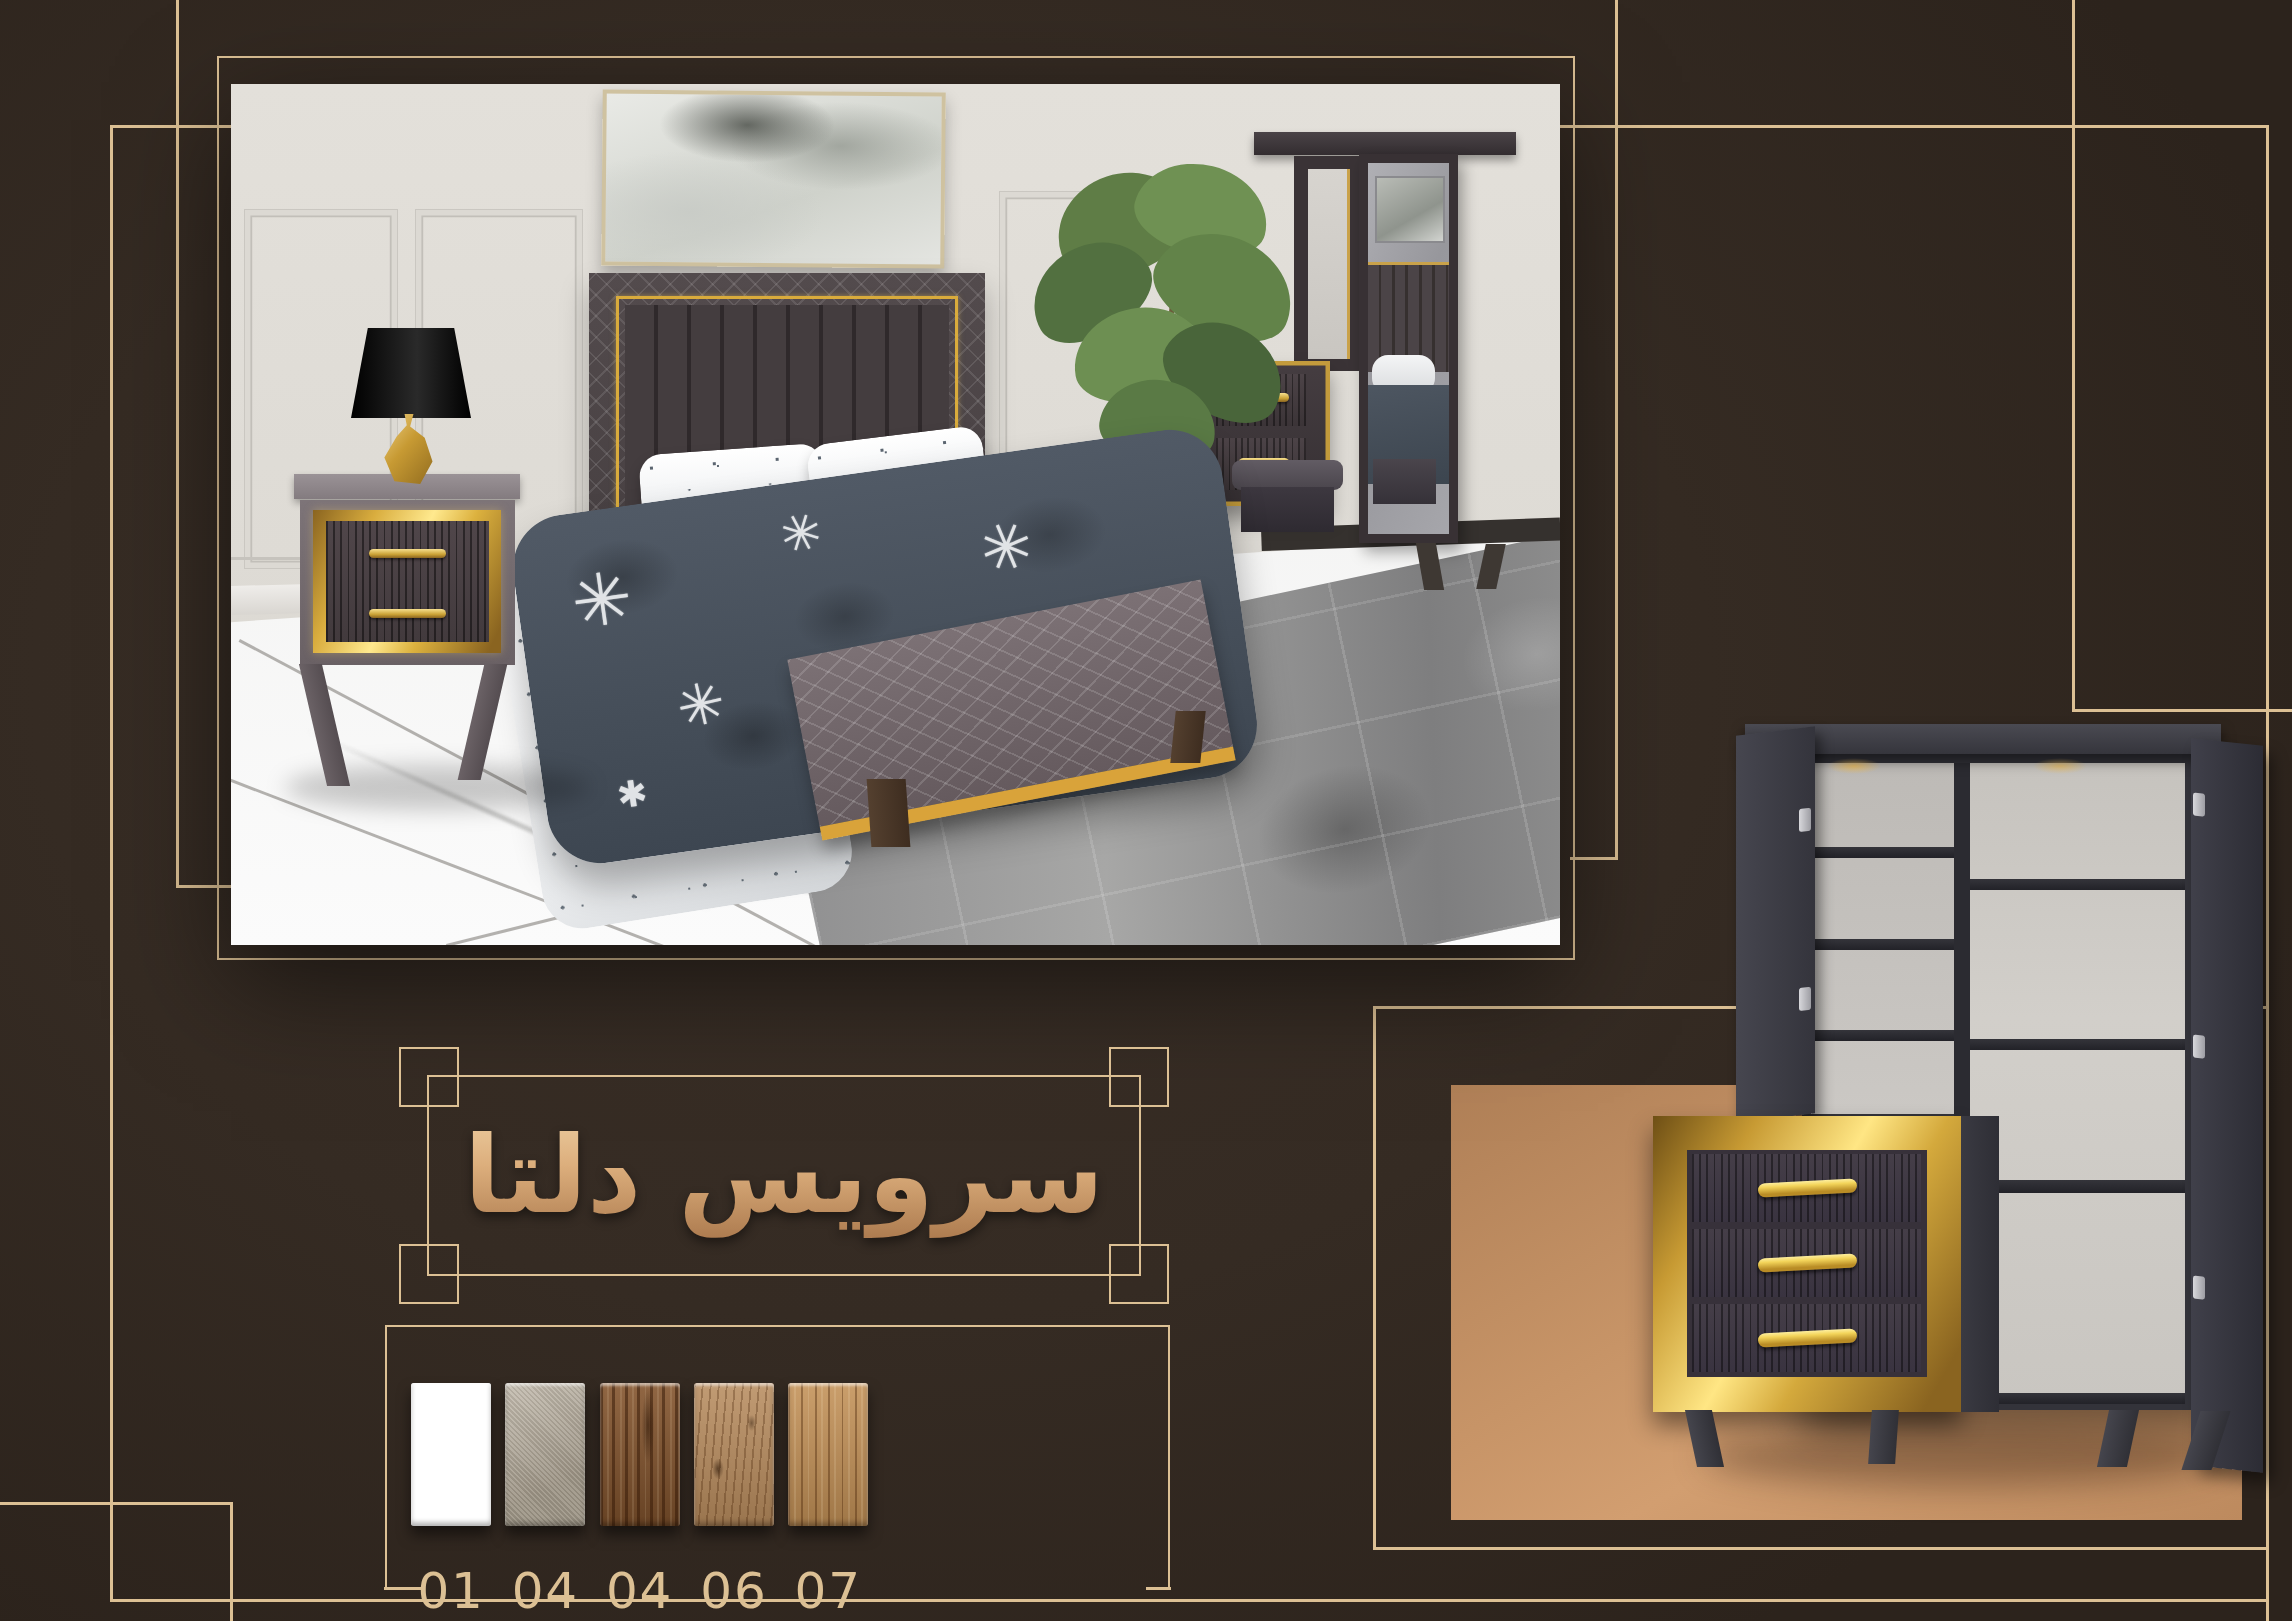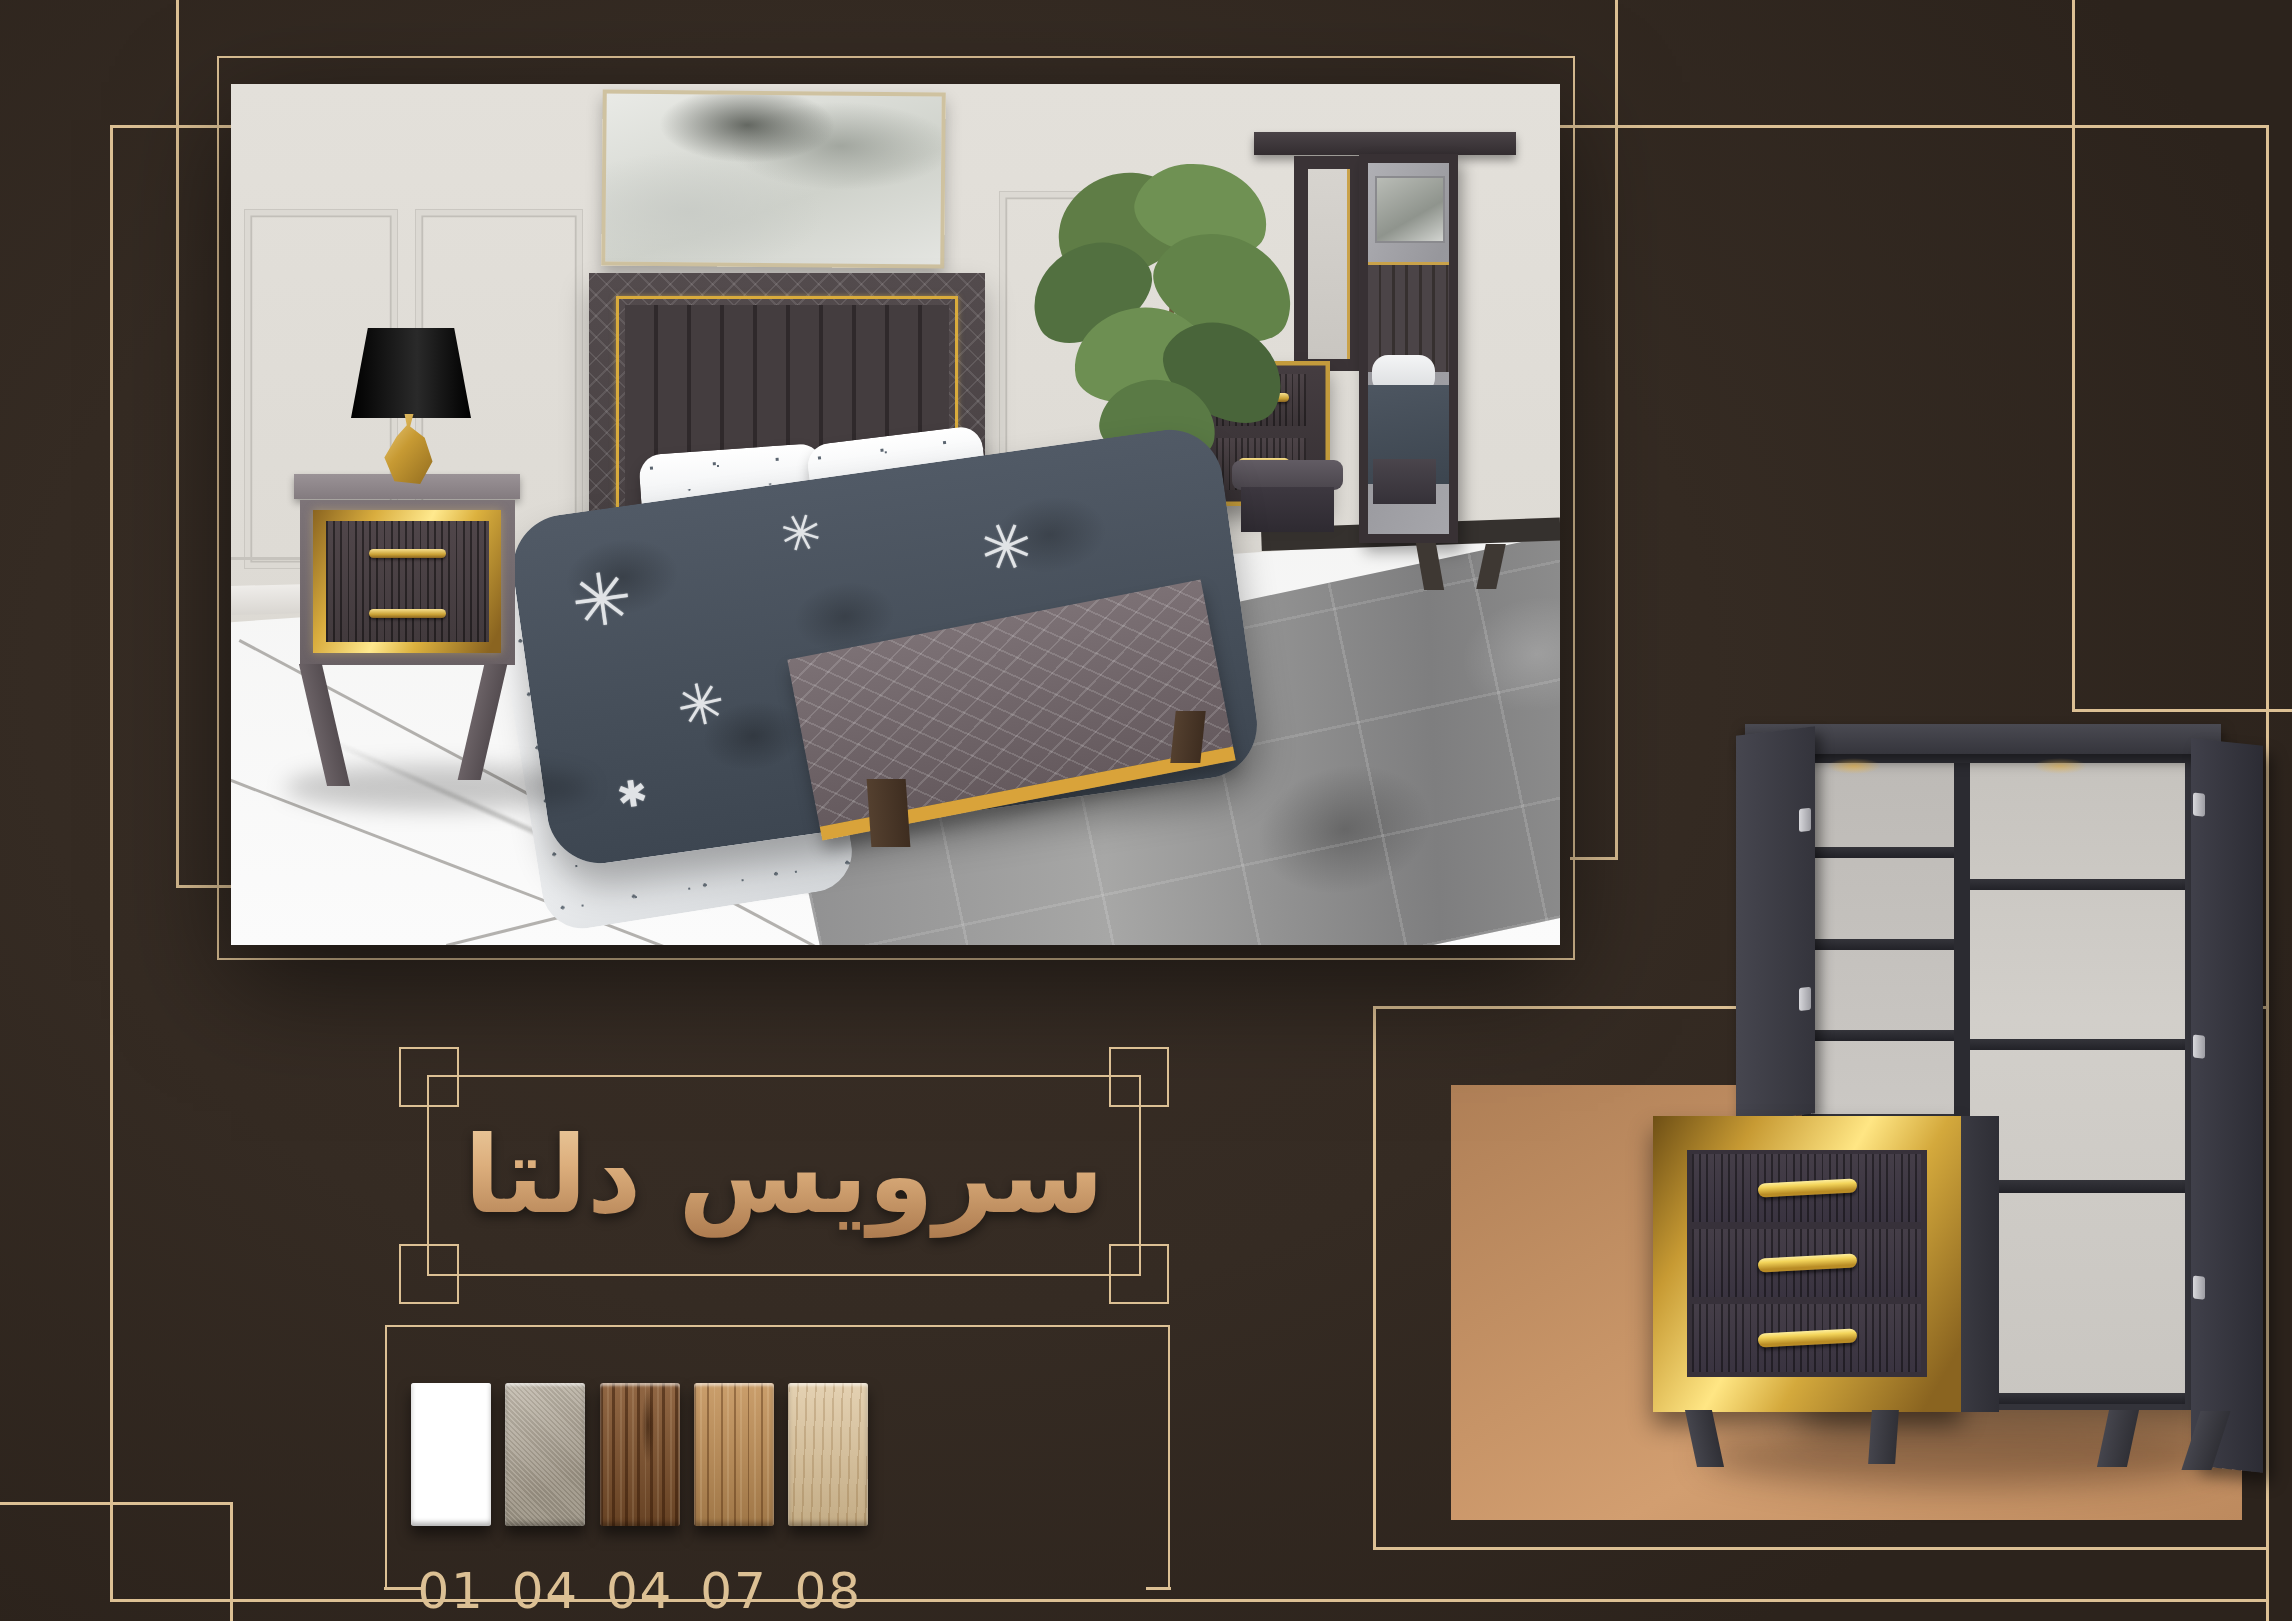--- a/index.html
+++ b/index.html
@@ -298,26 +298,26 @@
       </div>
       <div class="sw-item">
         <div class="swatch f-fabric" style="background-color: rgb(178, 168, 151);"></div>
         <div class="sw-label">04</div>
       </div>
       <div class="sw-item">
         <div class="swatch f-wood-dark" style="background-color: rgb(132, 85, 46);"></div>
         <div class="sw-label">04</div>
       </div>
       <div class="sw-item">
+        <div class="swatch f-wood-knot" style="background-color: rgb(183, 139, 93);"></div>
+        <div class="sw-label">06</div>
+      </div>
+      <div class="sw-item">
         <div class="swatch f-wood" style="background-color: rgb(195, 145, 87);"></div>
         <div class="sw-label">07</div>
-      </div>
-      <div class="sw-item">
-        <div class="swatch f-wood-light" style="background-color: rgb(218, 192, 149);"></div>
-        <div class="sw-label">08</div>
       </div>
     </div>
   </div>
 
   <div id="copper"></div>
   <div id="wardrobe">
     <div class="wd" style="left:1702px;top:1424px;width:519px;height:63px;border-radius:50%;background:rgba(40,20,8,.35);filter:blur(16px);"></div>
 
     <div class="wd" style="left:1802px;top:754px;width:414px;height:656px;background:#33333a;box-shadow:0 18px 36px rgba(0,0,0,.45);"></div>
     <div class="wd" style="left:1811px;top:763px;width:143px;height:351px;background:linear-gradient(180deg,#bdbab6,#cbc8c4);"></div>

